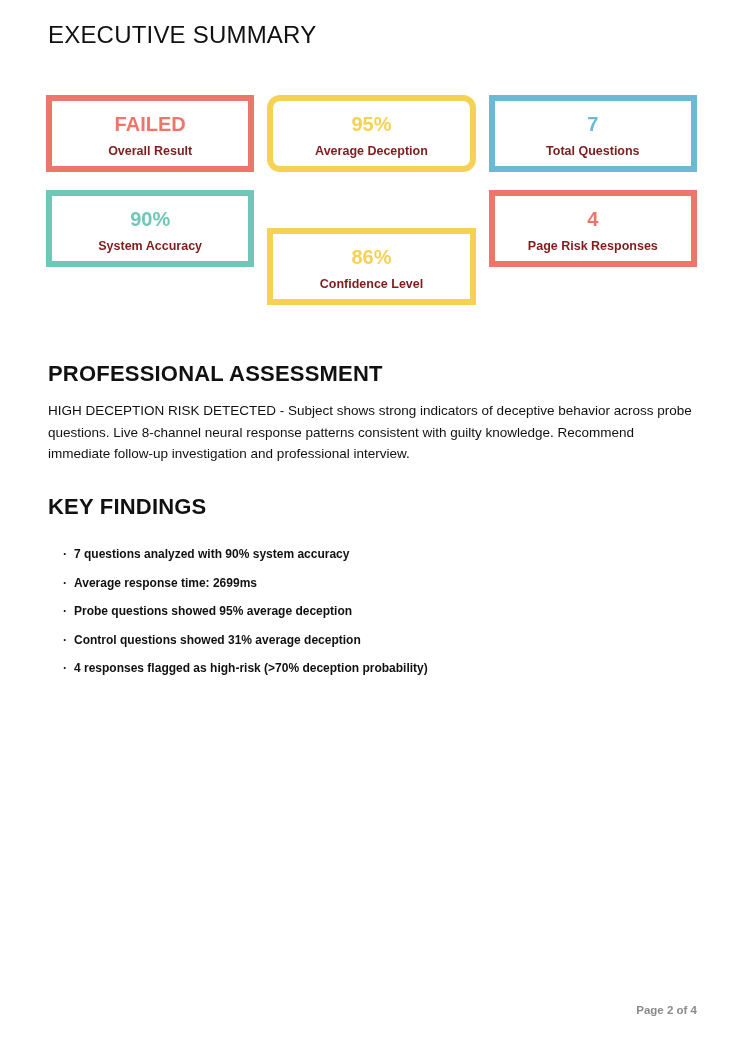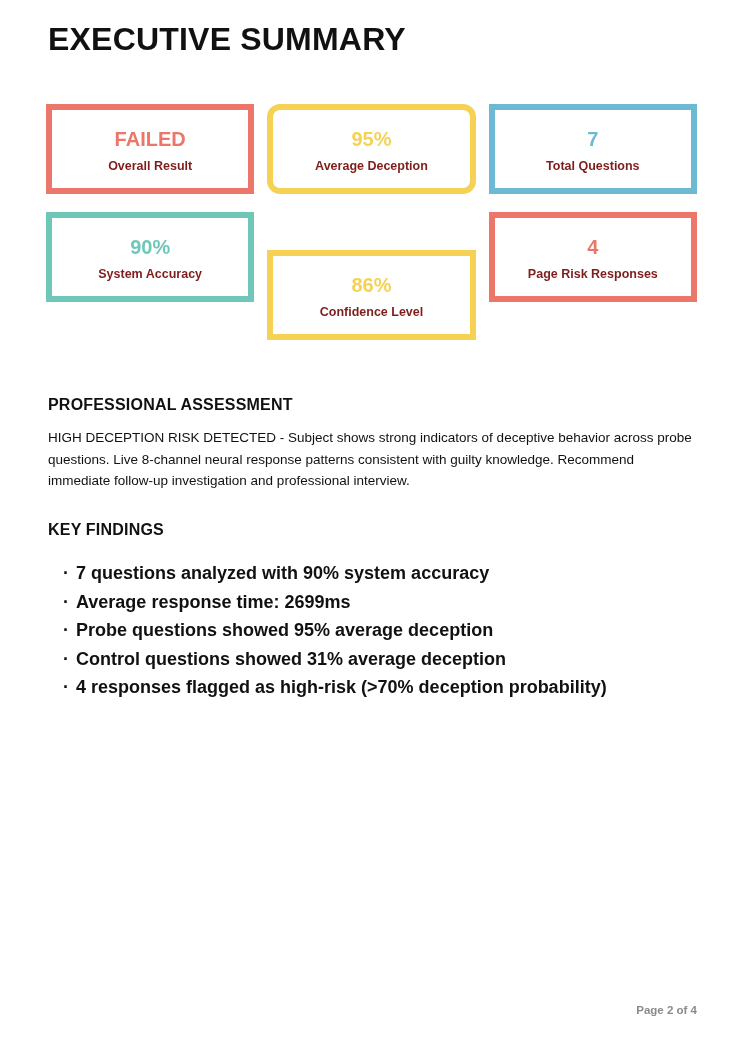--- a/index.html
+++ b/index.html
@@ -2,45 +2,45 @@
 <html><head>
 <meta charset="utf-8">
 <style>
   html,body{margin:0;padding:0;}
   body{
     width:743px;height:1044px;background:#ffffff;position:relative;
     font-family:"Liberation Sans", sans-serif;color:#111;overflow:hidden;
   }
   .page{position:absolute;inset:0;padding:0 46px;box-sizing:border-box;}
   .title{
-    font-size:32px;font-weight:700;letter-spacing:.2px;
+    font-size:24px;font-weight:400;letter-spacing:.2px;
     margin:21px 0 16px 2px;color:#111;
   }
   .cards{
     display:grid;grid-template-columns:1fr 1fr 1fr;
     column-gap:13px;row-gap:18px;margin-top:46px;
   }
   .card{
-    box-sizing:border-box;height:90px;background:#fff;
+    box-sizing:border-box;height:77px;background:#fff;
     border:6px solid #000;
     display:flex;flex-direction:column;align-items:center;justify-content:center;
     text-align:center;padding-top:4px;
   }
   .card-value{font-size:20px;font-weight:700;line-height:1;}
   .card-label{font-size:12.5px;font-weight:700;color:#7f1d1d;margin-top:11px;line-height:1;}
-  .section-heading{font-size:16px;font-weight:700;color:#111;letter-spacing:.2px;}
+  .section-heading{font-size:22px;font-weight:700;color:#111;letter-spacing:.2px;}
   .h-assessment{margin:56px 0 0 2px;}
   .assessment-body{
     font-size:13.5px;font-weight:400;line-height:21.7px;color:#111;
     margin:13px 0 0 2px;max-width:660px;
   }
   .h-findings{margin:29px 0 0 2px;}
   .findings-list{list-style:none;margin:24px 0 0 0;padding:0 0 0 17px;}
   .findings-list li{
-    font-size:18px;font-weight:700;color:#111;line-height:21px;margin-bottom:7.5px;
+    font-size:12px;font-weight:700;color:#111;line-height:21px;margin-bottom:7.5px;
   }
   .bullet{margin-right:7px;font-weight:700;}
   .footer{
     position:absolute;right:46px;top:1004px;
     font-size:11.5px;color:#8a8a8a;
   }
 </style>
 </head>
 <body>
 

